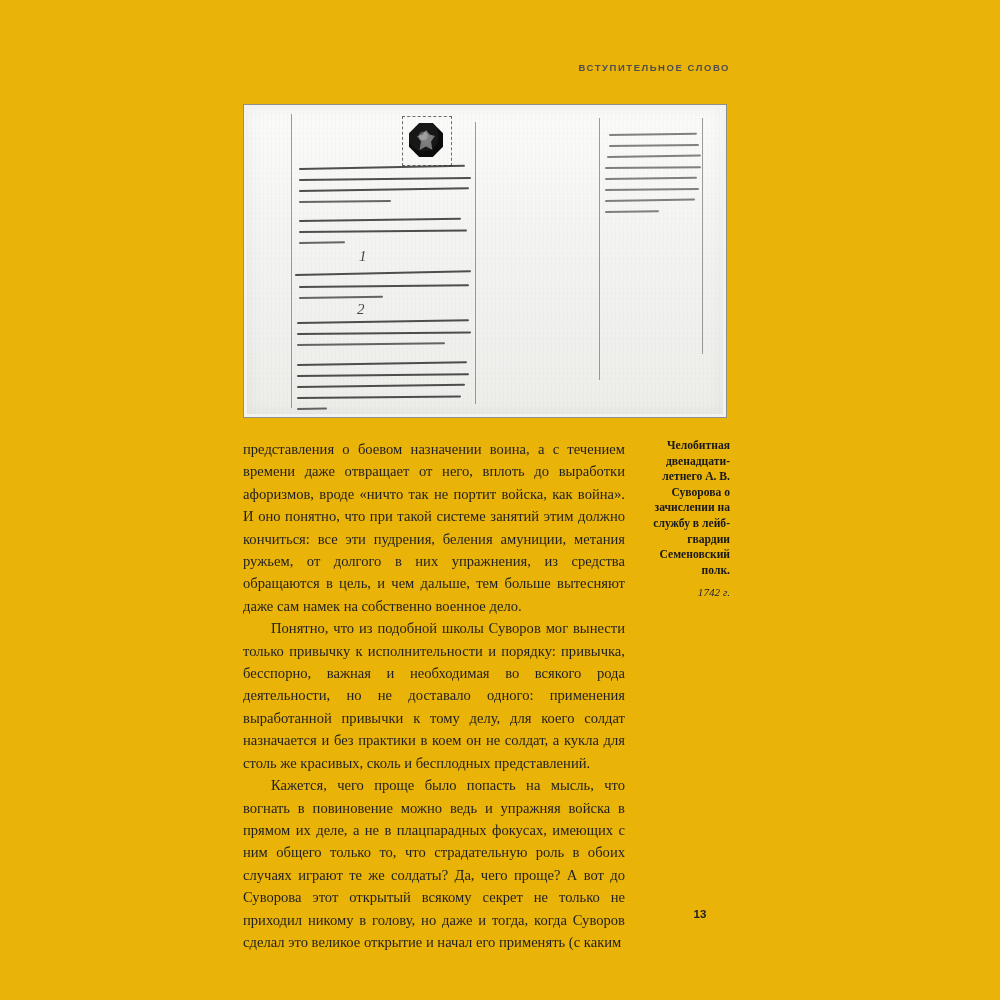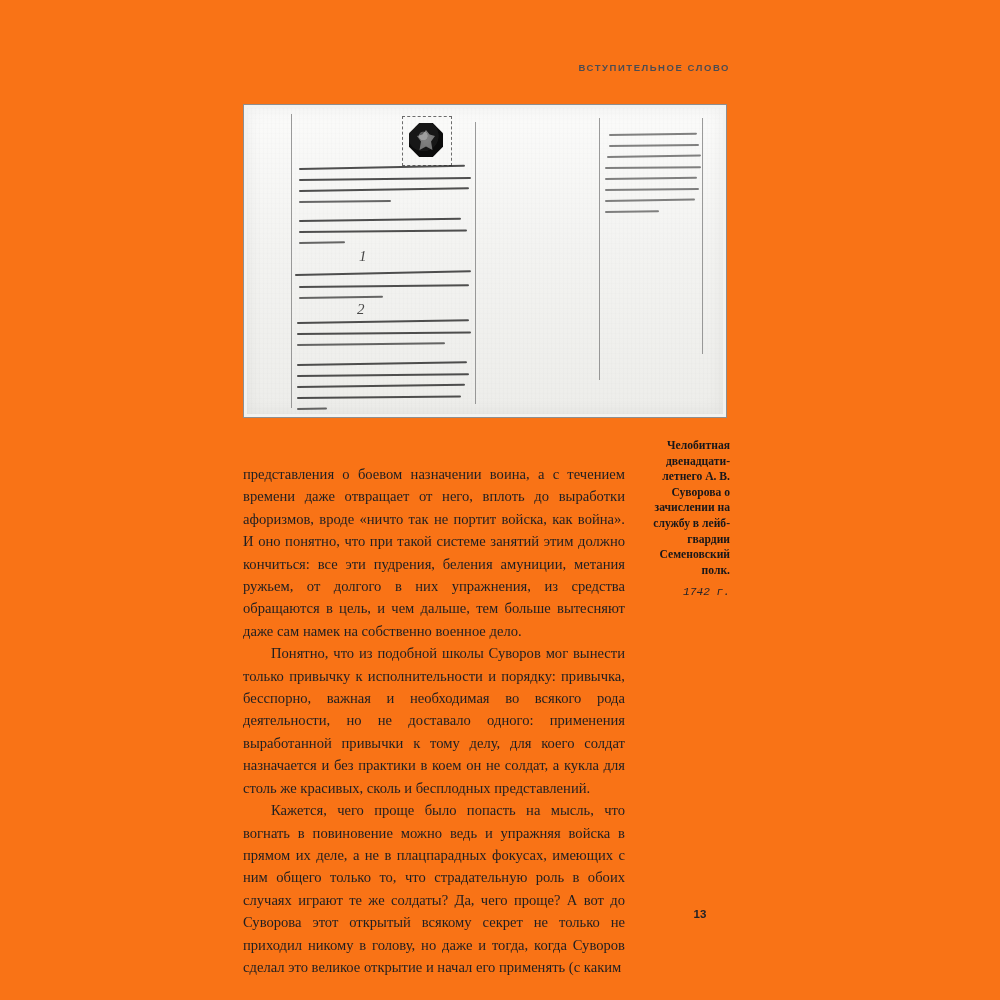--- a/index.html
+++ b/index.html
@@ -12,21 +12,21 @@
     height: 1000px;
     position: relative;
     overflow: hidden;
     font-family: "Liberation Serif", "DejaVu Serif", serif;
     color: #1c1c1c;
   }
 
   .page {
     position: absolute;
     inset: 0;
-    background: #f97316;
+    background: #eab308;
   }
 
   
   .running-head {
     position: absolute;
     left: 243px;
     top: 62px;
     width: 487px;
     text-align: right;
     font-family: "Liberation Sans", "DejaVu Sans", sans-serif;
@@ -123,21 +123,21 @@
     font-style: italic;
     font-size: 15px;
     color: #2b2b2b;
     opacity: .85;
   }
 
   
   .body-col {
     position: absolute;
     left: 243px;
-    top: 463px;
+    top: 438px;
     width: 382px;
     font-size: 14.6px;
     line-height: 22.4px;
     text-align: justify;
     text-justify: inter-word;
     color: #1f1f22;
   }
   .body-col p {
     margin: 0;
     text-indent: 28px;
@@ -157,21 +157,20 @@
     font-weight: 700;
     color: #17171a;
   }
   .caption-date {
     display: block;
     margin-top: 7px;
     font-style: italic;
     font-weight: 400;
     font-size: 11.2px;
     color: #24242a;
-    font-family: Liberation Mono, monospace;
   }
 
   
   .folio {
     position: absolute;
     left: 670px;
     top: 908px;
     width: 60px;
     text-align: center;
     font-family: "Liberation Sans", "DejaVu Sans", sans-serif;

